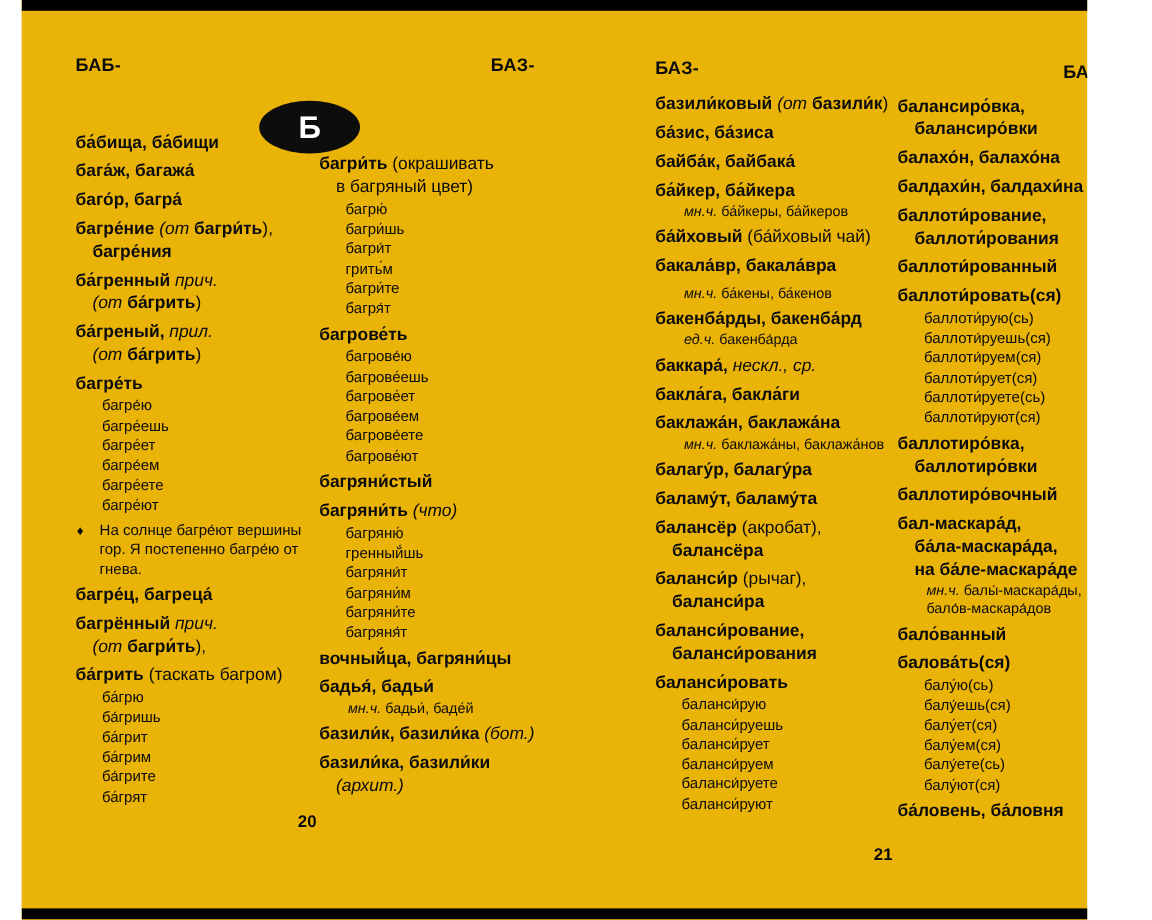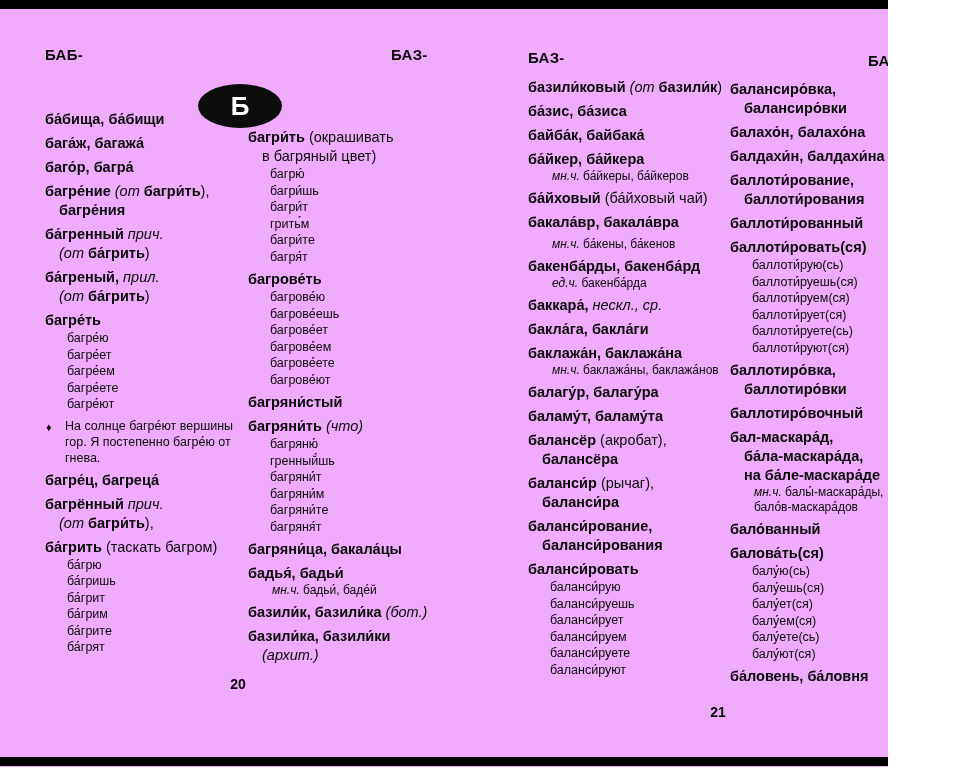--- a/index.html
+++ b/index.html
@@ -1,21 +1,22 @@
 <!DOCTYPE html>
 <html><head>
 <meta charset="utf-8">
 <style>
   * { margin:0; padding:0; box-sizing:border-box; }
   html,body { width:960px; height:767px; }
   body { background:#ffffff; }
   .sheet {
-    position:relative; width:888px; height:767px; background:#f0abfc;
+    position:relative; width:888px; height:767px; background:#eab308;
     font-family:"Liberation Sans","DejaVu Sans",sans-serif; color:#0b0b0b;
     overflow:hidden;
+    margin-left:18px;
   }
   .bar { position:absolute; left:0; width:960px; height:9px; background:#000; }
   .bar.top { top:0; }
   .bar.bottom { top:757px; }
   .running-head { position:absolute; font-weight:700; font-size:15px; letter-spacing:.3px; }
   .badge {
     position:absolute; left:198px; top:84px; width:84px; height:44px;
     background:#0d0d0d; border-radius:50%;
     display:flex; align-items:center; justify-content:center;
   }
@@ -67,20 +68,21 @@
         <div class="line head"><span class="s-b">ба́гренный </span><span class="s-i">прич.</span></div>
         <div class="line cont"><span class="s-i">(от </span><span class="s-b">ба́грить</span><span class="s-n">)</span></div>
       </div>
       <div class="entry">
         <div class="line head"><span class="s-b">ба́греный, </span><span class="s-i">прил.</span></div>
         <div class="line cont"><span class="s-i">(от </span><span class="s-b">ба́грить</span><span class="s-n">)</span></div>
       </div>
       <div class="entry">
         <div class="line head"><span class="s-b">багре́ть</span></div>
         <div class="line form"><span class="s-n">багре́ю</span></div>
+        <div class="line form"><span class="s-n">багре́ешь</span></div>
         <div class="line form"><span class="s-n">багре́ет</span></div>
         <div class="line form"><span class="s-n">багре́ем</span></div>
         <div class="line form"><span class="s-n">багре́ете</span></div>
         <div class="line form"><span class="s-n">багре́ют</span></div>
       </div>
       <div class="entry">
         <div class="line ex"><span class="diamond">♦</span><span class="s-n">На солнце багре́ют вершины гор. Я постепенно багре́ю от гнева.</span></div>
       </div>
       <div class="entry">
         <div class="line head"><span class="s-b">багре́ц, багреца́</span></div>
@@ -125,21 +127,21 @@
       <div class="entry">
         <div class="line head"><span class="s-b">багряни́ть </span><span class="s-i">(что)</span></div>
         <div class="line form"><span class="s-n">багряню́</span></div>
         <div class="line form"><span class="s-n">гренный́шь</span></div>
         <div class="line form"><span class="s-n">багряни́т</span></div>
         <div class="line form"><span class="s-n">багряни́м</span></div>
         <div class="line form"><span class="s-n">багряни́те</span></div>
         <div class="line form"><span class="s-n">багряня́т</span></div>
       </div>
       <div class="entry">
-        <div class="line head"><span class="s-b">багряни́ца, бакала́цы</span></div>
+        <div class="line head"><span class="s-b">вочный́ца, багряни́цы</span></div>
       </div>
       <div class="entry">
         <div class="line head"><span class="s-b">бадья́, бадьи́</span></div>
         <div class="line note"><span class="s-i">мн.ч. </span><span class="s-n">бадьи́, баде́й</span></div>
       </div>
       <div class="entry">
         <div class="line head"><span class="s-b">базили́к, базили́ка </span><span class="s-i">(бот.)</span></div>
       </div>
       <div class="entry">
         <div class="line head"><span class="s-b">базили́ка, базили́ки</span></div>

